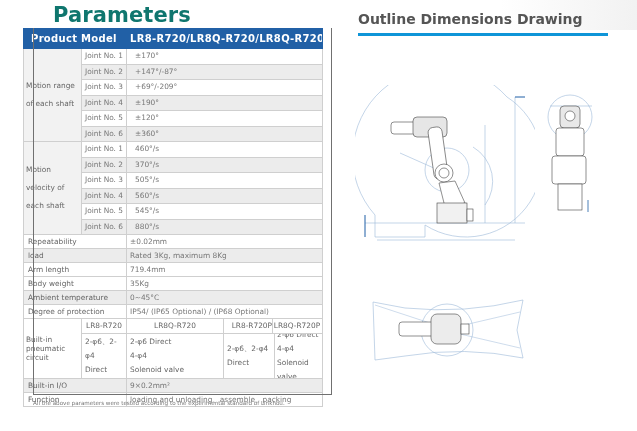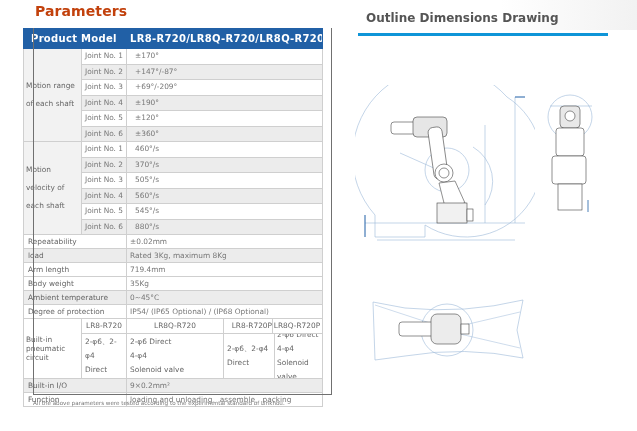--- a/index.html
+++ b/index.html
@@ -1,18 +1,18 @@
 <!DOCTYPE html>
 <html><head>
 <meta charset="utf-8">
 <style>
   html, body { margin:0; padding:0; }
   body { width:637px; height:431px; background:#ffffff; position:relative; overflow:hidden;
          font-family:"DejaVu Sans", "Liberation Sans", sans-serif; color:#555; }
-  .title-left { position:absolute; left:35px; top:3px; font-size:14px; font-weight:bold; color:#c2410c; letter-spacing:0.1px; }
+  .title-left { position:absolute; left:53px; top:3px; font-size:21px; font-weight:bold; color:#0f766e; letter-spacing:0.1px; }
   .tbl-wrap { position:absolute; left:23px; top:28px; width:299px; }
   table { border-collapse:collapse; width:299px; table-layout:fixed; font-size:7.4px; color:#666; }
   td { padding:0 3px; height:14.5px; line-height:14.5px; border:1px solid #cfcfcf; white-space:nowrap; overflow:hidden; }
   .hdr td { background:#2160a6; color:#fff; font-weight:bold; height:19px; line-height:19px; font-size:10px; border:1px solid #2160a6; letter-spacing:0.3px; }
   .hdr td.model { padding-left:7px; }
   .hdr td.value { border-left:1px solid #9fb9da; }
   tr.g td.v, tr.g td.j { background:#ececec; }
   tr.w td.v, tr.w td.j { background:#fff; }
   td.grp { background:#f2f2f2; color:#666; white-space:normal; line-height:18px; vertical-align:middle; padding-left:2px; }
   td.j { text-align:left; padding-right:2px; color:#777; }
@@ -21,21 +21,21 @@
   tr.row2.g td { background:#ececec; }
   tr.row2.w td { background:#fff; }
   tr.row2 td.v { padding-left:3px; }
   tr.row2 td.lbl { padding-left:4px; }
   .pn td { text-align:center; height:14px; line-height:14px;margin-top:48px; }
   .pn td.lbl { text-align:left; }
   .pn-body td { white-space:normal; line-height:14px; vertical-align:middle; }
   .pn-body td.cc { text-align:left; padding-left:3px; }
   .outer { position:absolute; left:33px; top:28px; width:297px; height:366px; border:1.5px solid #707070; border-top:none; pointer-events:none; }
   .footnote { position:absolute; left:33px; top:400px; font-size:5.6px; color:#777; }
-  .title-right { position:absolute; left:366px; top:11px; font-size:12px; font-weight:bold; color:#555; }
+  .title-right { position:absolute; left:358px; top:11px; font-size:14px; font-weight:bold; color:#555; }
   .underline { position:absolute; left:358px; top:33px; width:250px; height:3px; background:#0f95d8; }
   .shade { position:absolute; left:500px; top:0; width:137px; height:30px;
            background:linear-gradient(90deg, rgba(255,255,255,0), rgba(236,236,236,0.7)); }
   svg { position:absolute; }
 </style>
 </head>
 <body>
 
 <div class="title-left">Parameters</div>
 

